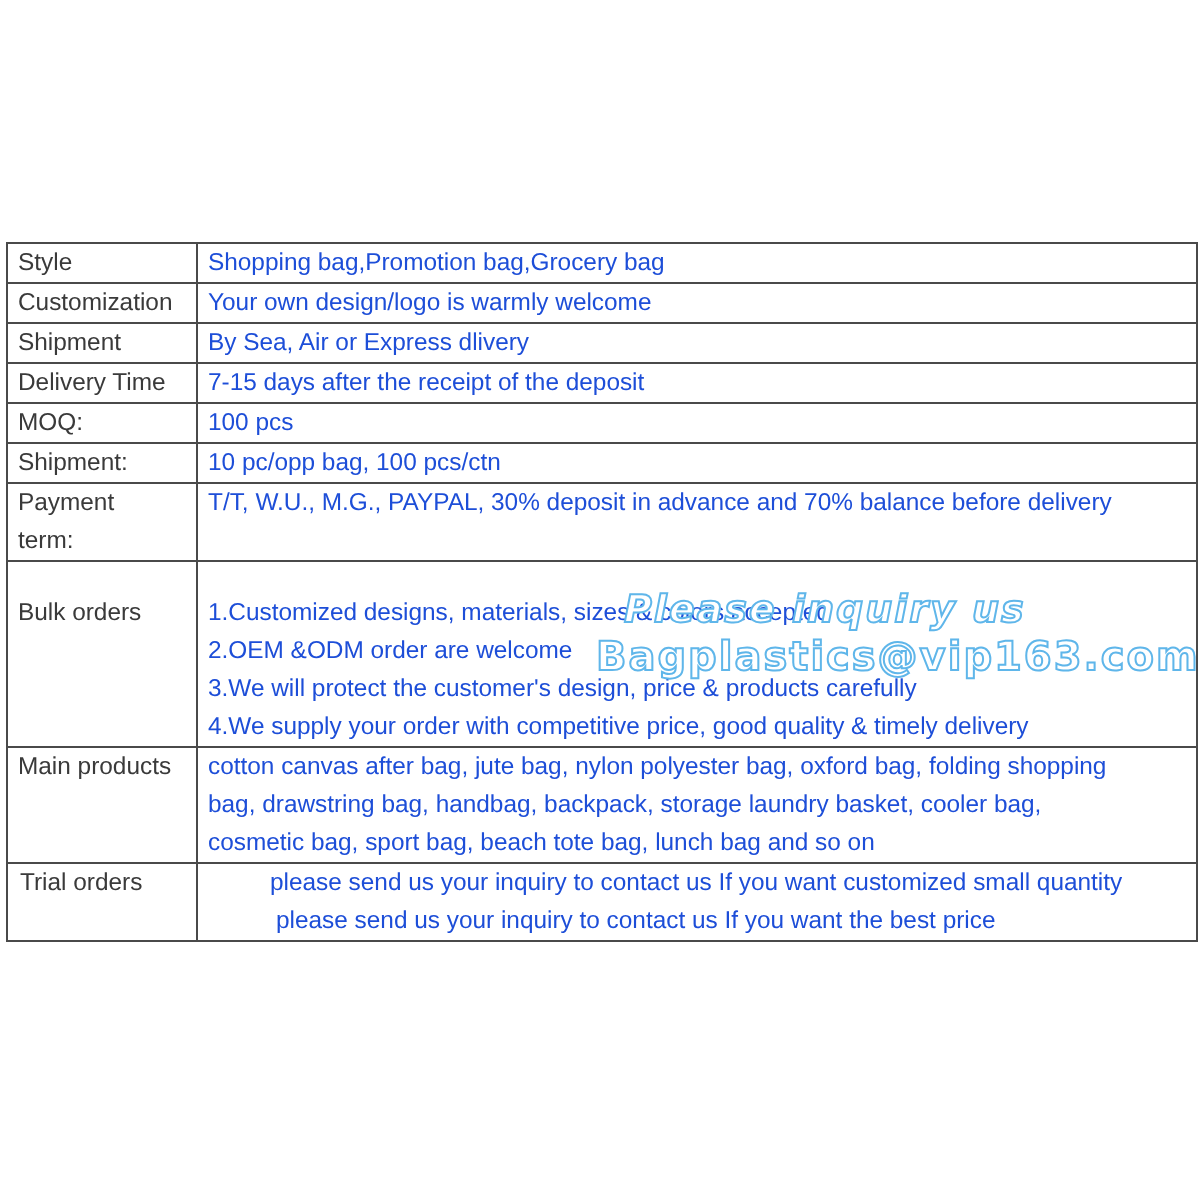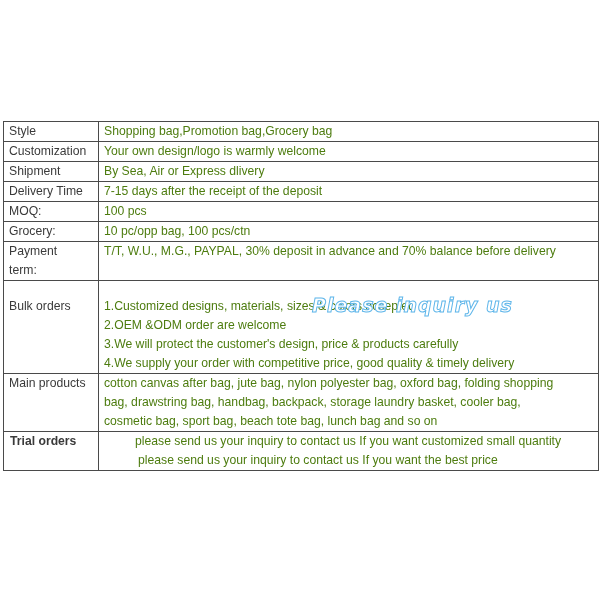--- a/index.html
+++ b/index.html
@@ -27,24 +27,24 @@
     .spec-table td {
       border: 1px solid #4a4a4a;
       padding: 0 0 0 5px;
       vertical-align: top;
     }
     .spec-table td.label {
       width: 88px;
       color: #3a3a3a;
     }
     .spec-table td.value {
-      color: #4d7c0f;
+      color: #1d4ed8;
     }
     .spec-table td.label.bold {
-      font-weight: bold;
+      font-weight: normal;
       padding-left: 6px;
       margin-top: 32px;
     }
     .row-single td { height: 19px; }
     .row-payment td { height: 38px; }
     .row-bulk td { height: 76px; padding-top: 16px; }
     .row-main td { height: 57px; }
     .row-trial td { height: 38px; padding-left: 36px; }
     .line { display: block; white-space: nowrap; }
     .line.indent { padding-left: 3px; }
@@ -94,21 +94,21 @@
     </tr>
     <tr class="row-single">
       <td class="label">Delivery Time</td>
       <td class="value">7-15 days after the receipt of the deposit</td>
     </tr>
     <tr class="row-single">
       <td class="label">MOQ:</td>
       <td class="value">100 pcs</td>
     </tr>
     <tr class="row-single">
-      <td class="label">Grocery:</td>
+      <td class="label">Shipment:</td>
       <td class="value">10 pc/opp bag, 100 pcs/ctn</td>
     </tr>
     <tr class="row-payment">
       <td class="label">
         <span class="line">Payment</span>
         <span class="line">term:</span>
       </td>
       <td class="value">T/T, W.U.,  M.G., PAYPAL, 30% deposit in advance and 70% balance before delivery</td>
     </tr>
     <tr class="row-bulk">
@@ -133,13 +133,14 @@
       <td class="value">
         <span class="line">please send us your inquiry to contact us If you want customized small quantity</span>
         <span class="line indent"> please send us your inquiry to contact us If you want the best price</span>
       </td>
     </tr>
   </tbody>
 </table>
 
 <div class="watermark">
   <span class="wm-line1">Please inquiry us</span>
+  <span class="wm-line2">Bagplastics@vip163.com</span>
 </div>
 
 </body></html>

